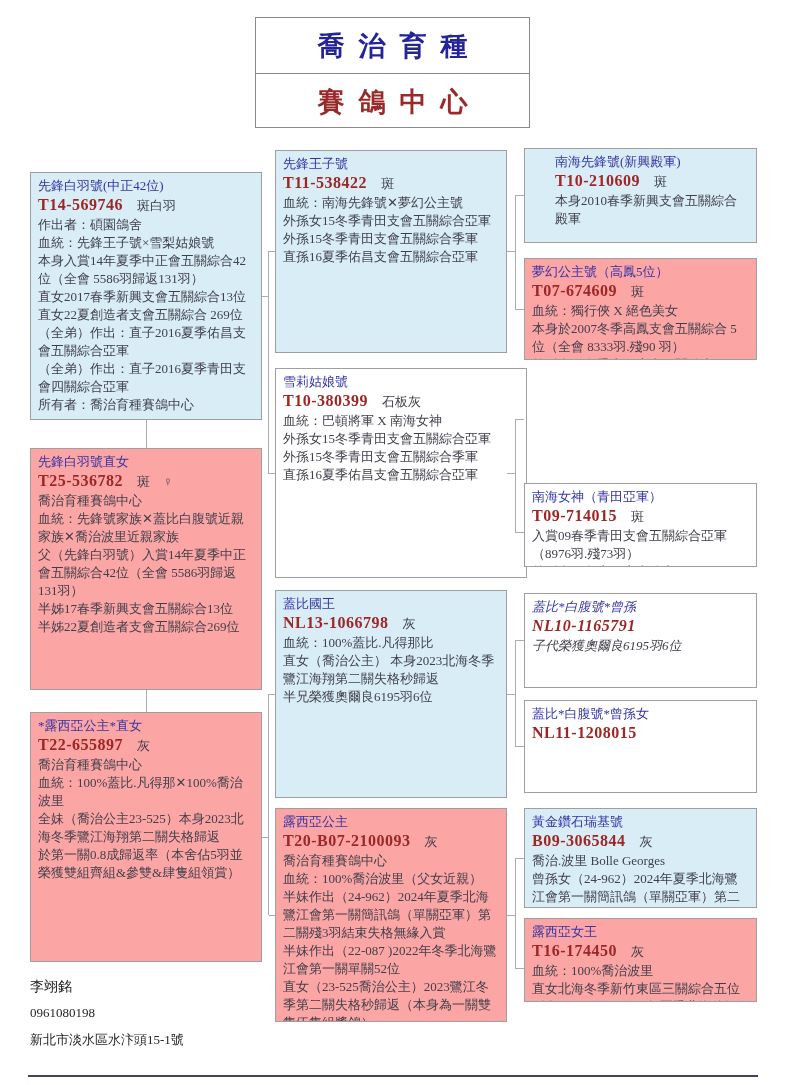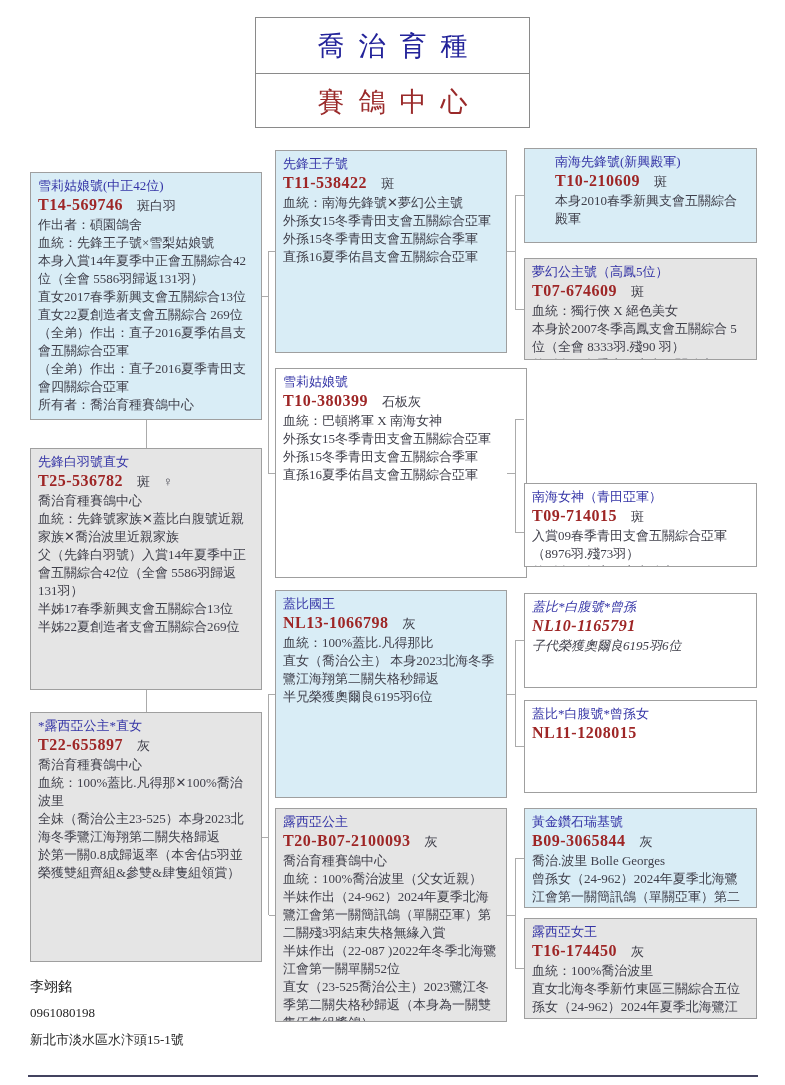--- a/index.html
+++ b/index.html
@@ -2,28 +2,28 @@
 <html><head>
 <meta charset="utf-8">
 <style>
   html,body{margin:0;padding:0;background:#fff;}
   .page{position:relative;width:785px;height:1085px;background:#ffffff;overflow:hidden;
         font-family:"Liberation Serif","DejaVu Serif",serif;}
   
   .titlebox{position:absolute;left:255px;top:17px;width:275px;height:111px;
             border:1px solid #8a8a8a;background:#fff;box-sizing:border-box;}
   .titlerow{height:55px;display:flex;align-items:center;justify-content:center;
-            font-size:27px;font-weight:normal;letter-spacing:14px;text-indent:14px;text-align:right;}
+            font-size:27px;font-weight:bold;letter-spacing:14px;text-indent:14px;text-align:right;}
   .titlerow.t1{color:#23239a;}
   .titlerow.t2{color:#9a2a2a;border-top:1px solid #8a8a8a;}
   
   .box{position:absolute;border:1px solid #9f9f9f;box-sizing:border-box;
        overflow:hidden;padding:4px 7px;font-size:13px;line-height:18px;color:#3f3f4a;}
   .box.blue{background:#d9edf6;}
-  .box.pink{background:#e5e5e5;}
+  .box.pink{background:#fca5a5;}
   .box.white{background:#ffffff;}
   .bname{color:#3434a6;white-space:nowrap;}
   .ringline{line-height:20px;white-space:nowrap;}
   .ring{color:#9e2626;font-weight:bold;font-size:16px;letter-spacing:0.5px;}
   .attr{margin-left:14px;font-size:13px;color:#3f3f4a;font-weight:normal;}
   .bline{}
   
   .conn{position:absolute;background:#ababab;}
   
   .footer-line{position:absolute;left:30px;color:#1e1e1e;}
@@ -36,21 +36,21 @@
 <body>
 
 <div class="page">
 
   <div class="titlebox">
     <div class="titlerow t1">喬治育種</div>
     <div class="titlerow t2">賽鴿中心</div>
   </div>
 
   <div class="box blue" style="left:30px;top:172px;width:232px;height:248px;">
-      <div class="bname">雪莉姑娘號(中正42位)</div>
+      <div class="bname">先鋒白羽號(中正42位)</div>
       <div class="ringline"><span class="ring">T14-569746</span><span class="attr">斑白羽</span></div>
       <div class="bline">作出者：碩園鴿舍</div>
       <div class="bline">血統：先鋒王子號×雪梨姑娘號</div>
       <div class="bline">本身入賞14年夏季中正會五關綜合42位（全會 5586羽歸返131羽）</div>
       <div class="bline">直女2017春季新興支會五關綜合13位</div>
       <div class="bline">直女22夏創造者支會五關綜合 269位</div>
       <div class="bline">（全弟）作出：直子2016夏季佑昌支會五關綜合亞軍</div>
       <div class="bline">（全弟）作出：直子2016夏季青田支會四關綜合亞軍</div>
       <div class="bline">所有者：喬治育種賽鴿中心</div>
     </div>
@@ -133,21 +133,21 @@
   <div class="box white" style="left:524px;top:700px;width:233px;height:93px;">
       <div class="bname">蓋比*白腹號*曾孫女</div>
       <div class="ringline"><span class="ring">NL11-1208015</span></div>
     </div>
   <div class="box blue" style="left:524px;top:808px;width:233px;height:100px;">
       <div class="bname">黃金鑽石瑞基號</div>
       <div class="ringline"><span class="ring">B09-3065844</span><span class="attr">灰</span></div>
       <div class="bline">喬治.波里 Bolle Georges</div>
       <div class="bline">曾孫女（24-962）2024年夏季北海鷺江會第一關簡訊鴿（單關亞軍）第二關殘3羽結束失格無緣入賞</div>
     </div>
-  <div class="box pink" style="left:524px;top:918px;width:233px;height:101px;">
+  <div class="box pink" style="left:524px;top:918px;width:233px;height:84px;">
       <div class="bname">露西亞女王</div>
       <div class="ringline"><span class="ring">T16-174450</span><span class="attr">灰</span></div>
       <div class="bline">血統：100%喬治波里</div>
       <div class="bline">直女北海冬季新竹東區三關綜合五位</div>
       <div class="bline">孫女（24-962）2024年夏季北海鷺江會第一關簡訊鴿（單關亞軍）</div>
     </div>
 
   <div class="conn" style="left:262px;top:296px;width:7px;height:1px;"></div>
   <div class="conn" style="left:268px;top:251px;width:1px;height:223px;"></div>
   <div class="conn" style="left:269px;top:251px;width:6px;height:1px;"></div>

